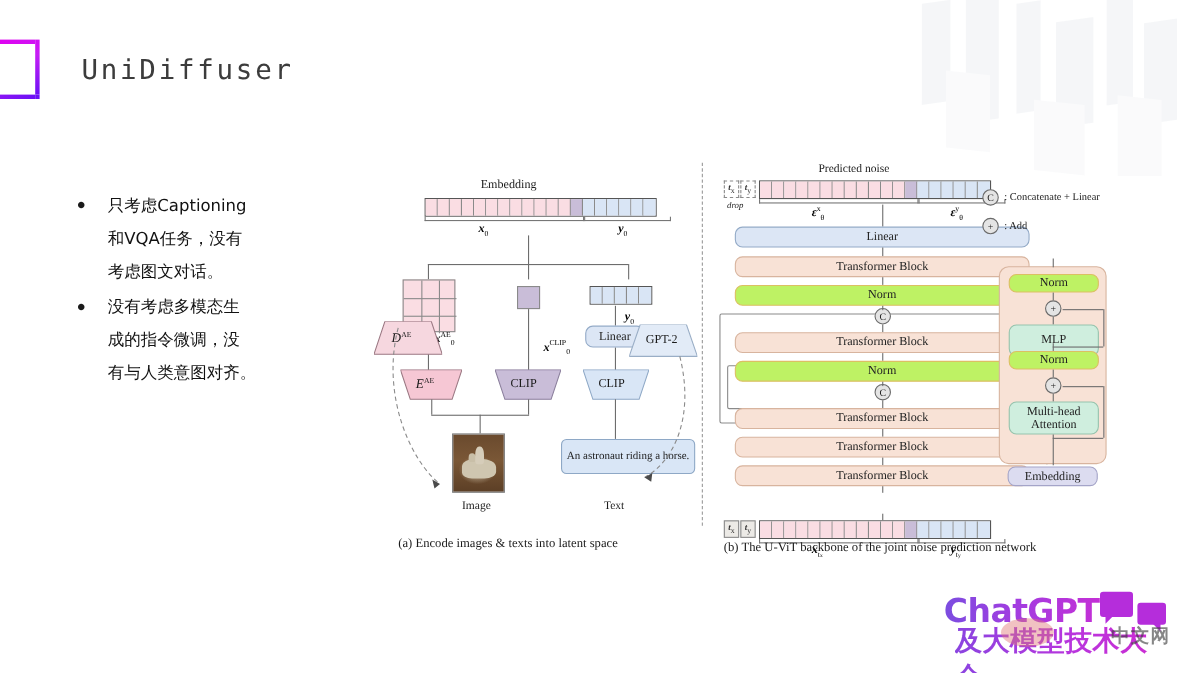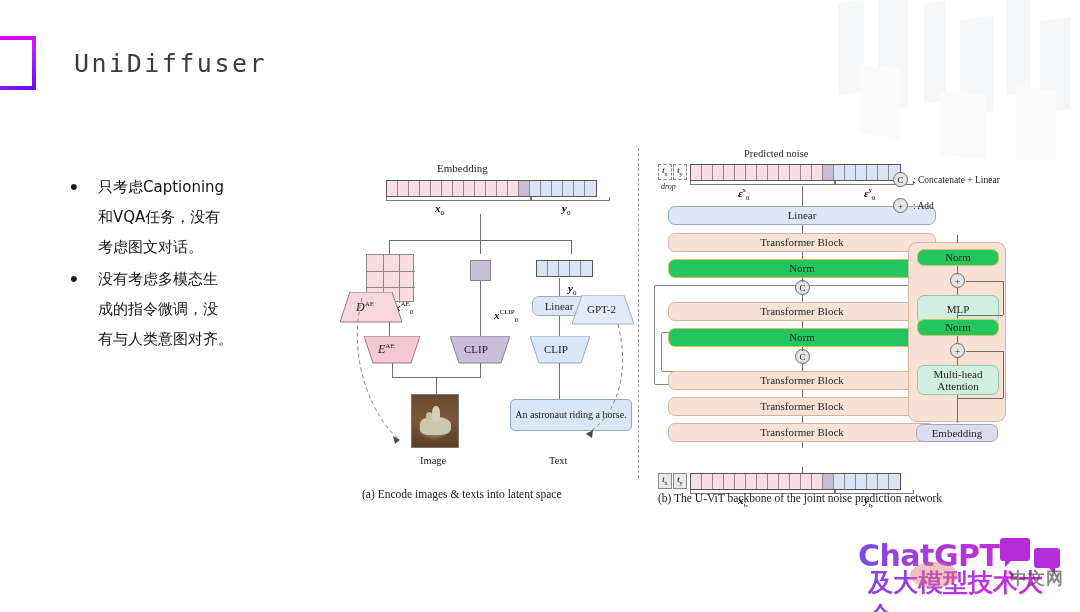--- a/index.html
+++ b/index.html
@@ -70,21 +70,21 @@
   .underbar { position: absolute; height: 4px; border: 1px solid #777; border-top: none; }
 
   .rbox {
     position: absolute; border: 1px solid #8e8e8e; border-radius: 7px;
     font-family: "Liberation Serif", serif; font-size: 11px; color: #242424;
     display: flex; align-items: center; justify-content: center; text-align: center;
     line-height: 1.1;
   }
   .c-blue  { background: #dce6f5; border-color: #93aac7; }
   .c-peach { background: #f8e2d6; border-color: #d8b49e; }
-  .c-yellow{ background: #22c55e; border-color: #dcbf63; }
+  .c-yellow{ background: #bef264; border-color: #dcbf63; }
   .c-mint  { background: #cfeede; border-color: #95c3ad; }
   .c-lav   { background: #dcdcf0; border-color: #a4a4c8; }
 
   .vline { position: absolute; width: 1px; background: #6d6d6d; }
   .hline { position: absolute; height: 1px; background: #6d6d6d; }
 
   .opnode {
     position: absolute; width: 15px; height: 15px; border-radius: 50%;
     background: #e4e4e4; border: 1px solid #6a6a6a;
     font-family: "Liberation Serif", serif; font-size: 9px; color: #1b1b1b;

